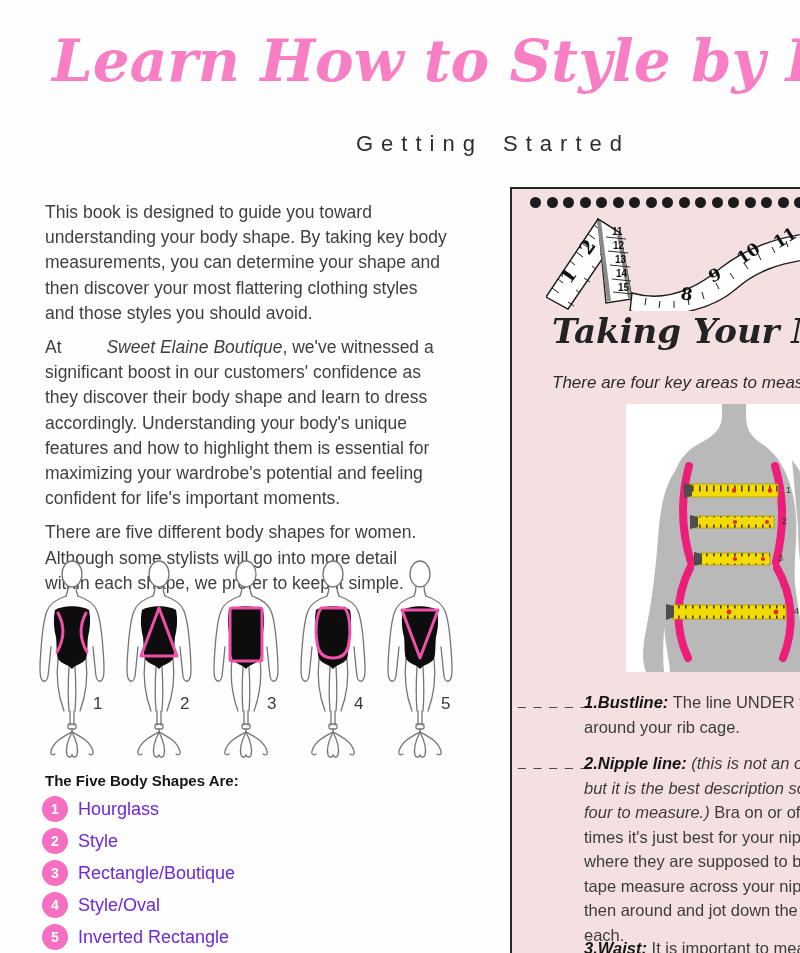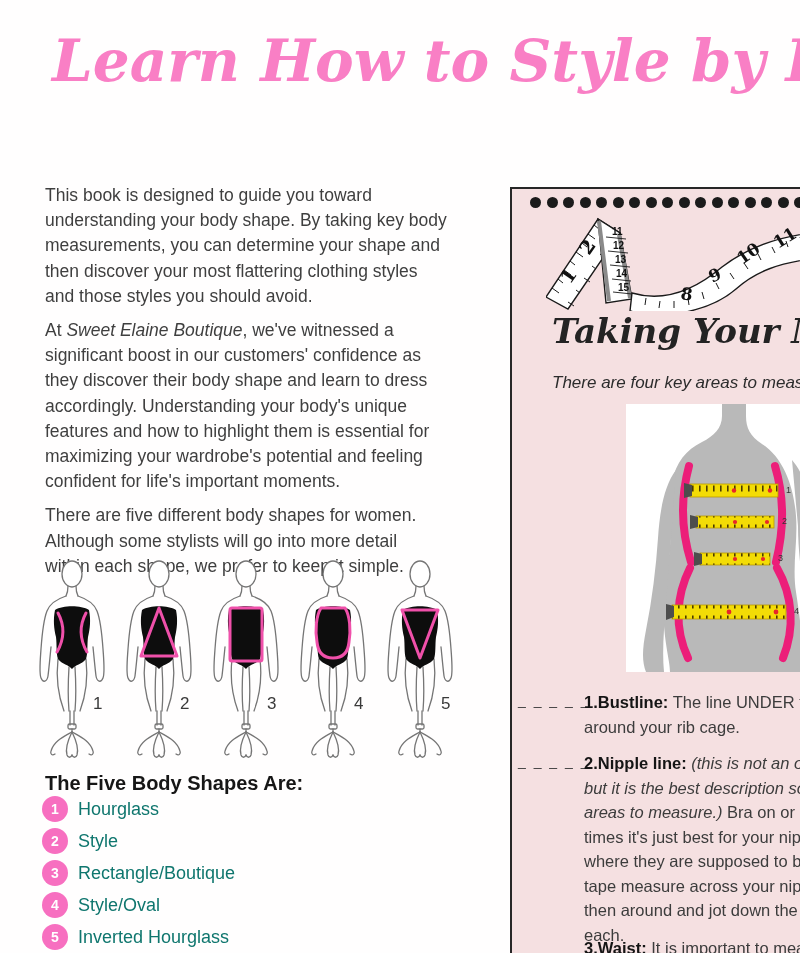--- a/index.html
+++ b/index.html
@@ -8,38 +8,38 @@
   .page{position:relative;width:800px;height:953px;overflow:hidden;background:#fffefe;}
 
   
   .main-title{position:absolute;left:52px;top:24px;white-space:nowrap;
     font-family:"DejaVu Serif","Liberation Serif",serif;font-style:italic;font-weight:bold;
     font-size:58px;line-height:1.3;color:#f97fc5;}
   .getting-started{position:absolute;left:356px;top:131px;white-space:nowrap;
     font-size:22px;letter-spacing:8px;word-spacing:6px;color:#2e2e2e;}
 
   
-  .intro{position:absolute;left:45px;top:183px;color:#3f3f3f;
+  .intro{position:absolute;left:45px;top:200px;color:#3f3f3f;
     font-size:17.5px;line-height:25.2px;}
   .intro-p{white-space:pre;margin:0 0 9px 0;}
-  .intro-p i{font-style:italic;}
+  .intro-p i{font-style:italic;margin-left:40px;}
 
   
   .figures{position:absolute;left:0;top:558px;width:500px;height:212px;}
   .fig{position:absolute;top:0;width:92px;height:212px;}
   .fig svg{display:block;}
   .fig-num{position:absolute;left:66px;top:136px;font-size:17px;color:#3a3a3a;}
 
   
-  .shapes-header{position:absolute;left:45px;top:772px;font-size:20px;font-weight:bold;color:#161616;}
+  .shapes-header{position:absolute;left:45px;top:772px;font-size:15px;font-weight:bold;color:#161616;}
   .shapes-list{position:absolute;left:42px;top:796px;display:flex;flex-direction:column;gap:6px;}
   .shape-item{display:flex;align-items:center;gap:10px;height:26px;}
   .shape-num{width:26px;height:26px;border-radius:50%;background:#f76fc0;color:#fff;
     font-size:14px;font-weight:bold;display:flex;align-items:center;justify-content:center;}
-  .shape-label{font-size:18px;color:#0f766e;text-align:center;}
+  .shape-label{font-size:18px;color:#6d28d9;text-align:center;}
 
   
   .panel{position:absolute;left:510px;top:187px;width:490px;height:766px;
     background:#f5e0e1;border-left:2px solid #272727;border-top:2px solid #272727;}
   .dots{position:absolute;left:18px;top:8px;display:flex;gap:5.5px;}
   .dot{width:11px;height:11px;border-radius:50%;background:#1b1b1b;flex:0 0 auto;}
   .tape-illo{position:absolute;left:34px;top:20px;}
   .panel-title{position:absolute;left:40px;top:122px;white-space:nowrap;
     font-family:"DejaVu Serif","Liberation Serif",serif;font-style:italic;font-weight:bold;
     font-size:34px;color:#232323;}
@@ -51,21 +51,21 @@
 
   .panel-items{position:absolute;left:6px;top:0;width:520px;height:766px;}
   .p-item{position:absolute;display:flex;}
   .p-item:nth-child(1){top:501px;}
   .p-item:nth-child(2){top:562px;}
   .p-item:nth-child(3){top:747px;}
   .dashes{width:66px;flex:0 0 66px;font-size:14px;letter-spacing:2px;color:#3f3f3f;
     white-space:nowrap;padding-top:2px;}
   .p-lines{font-size:16.5px;line-height:24.5px;color:#3c3c3c;}
   .p-line{white-space:pre;}
-  .p-line b{font-weight:bold;color:#151515;}
+  .p-line b{font-weight:bold;color:#151515;font-style:italic;}
   .p-line i{font-style:italic;}
 </style>
 </head>
 <body>
 
 <div class="page">
 
   <svg width="0" height="0" style="position:absolute" aria-hidden="true">
     <defs>
       <g id="mannequin" fill="none" stroke="#757575" stroke-width="1.3" stroke-linecap="round">
@@ -80,20 +80,21 @@
         <path d="M45,174 C36,179 27,183 24,193 C23,196 25,198 28,196"></path>
         <path d="M45,174 C54,179 63,183 66,193 C67,196 65,198 62,196"></path>
         <path d="M45,174 C41,182 38,190 40,197 C41,200 44,200 45,197"></path>
         <path d="M45,174 C49,182 52,190 50,197 C49,200 46,200 45,197"></path>
       </g>
       <path id="suit" fill="#0d0d0d" d="M28,52 C36,47 54,47 62,52 C64,62 63,71 61,79 C60,87 61,95 59,101 C54,107 49,106 45,111 C41,106 36,107 31,101 C29,95 30,87 29,79 C27,71 26,62 28,52 Z"></path>
     </defs>
   </svg>
 
   <div class="main-title">Learn How to Style by Body</div>
+  <div class="getting-started">Getting Started</div>
 
   <div class="intro">
     <p class="intro-p">This book is designed to guide you toward
 understanding your body shape. By taking key body
 measurements, you can determine your shape and
 then discover your most flattering clothing styles
 and those styles you should avoid.</p>
     <p class="intro-p"><span>At </span><i>Sweet Elaine Boutique</i><span>, we've witnessed a
 significant boost in our customers' confidence as
 they discover their body shape and learn to dress
@@ -170,21 +171,21 @@
       <div class="shape-item">
         <span class="shape-num">3</span>
         <span class="shape-label">Rectangle/Boutique</span>
       </div>
       <div class="shape-item">
         <span class="shape-num">4</span>
         <span class="shape-label">Style/Oval</span>
       </div>
       <div class="shape-item">
         <span class="shape-num">5</span>
-        <span class="shape-label">Inverted Hourglass</span>
+        <span class="shape-label">Inverted Rectangle</span>
       </div>
     </div>
 
   <div class="panel">
 
     <div class="dots">
         <span class="dot"></span>
         <span class="dot"></span>
         <span class="dot"></span>
         <span class="dot"></span>
@@ -294,21 +295,21 @@
           <div class="p-lines">
             <div class="p-line"><b>1.Bustline:</b><span> The line UNDER the bust,</span></div>
             <div class="p-line"><span>around your rib cage.</span></div>
           </div>
         </div>
         <div class="p-item">
           <span class="dashes">_ _ _ _ _</span>
           <div class="p-lines">
             <div class="p-line"><b>2.Nipple line:</b><i> (this is not an official term</i></div>
             <div class="p-line"><i>but it is the best description so you know</i></div>
-            <div class="p-line"><i>areas to measure.)</i><span> Bra on or off. Some-</span></div>
+            <div class="p-line"><i>four to measure.)</i><span> Bra on or off. Some-</span></div>
             <div class="p-line"><span>times it's just best for your nipples to be</span></div>
             <div class="p-line"><span>where they are supposed to be. Take the</span></div>
             <div class="p-line"><span>tape measure across your nipples and</span></div>
             <div class="p-line"><span>then around and jot down the measure-</span></div>
             <div class="p-line"><span>each.</span></div>
           </div>
         </div>
         <div class="p-item">
           <span class="dashes">_ _ _ _ _</span>
           <div class="p-lines">

